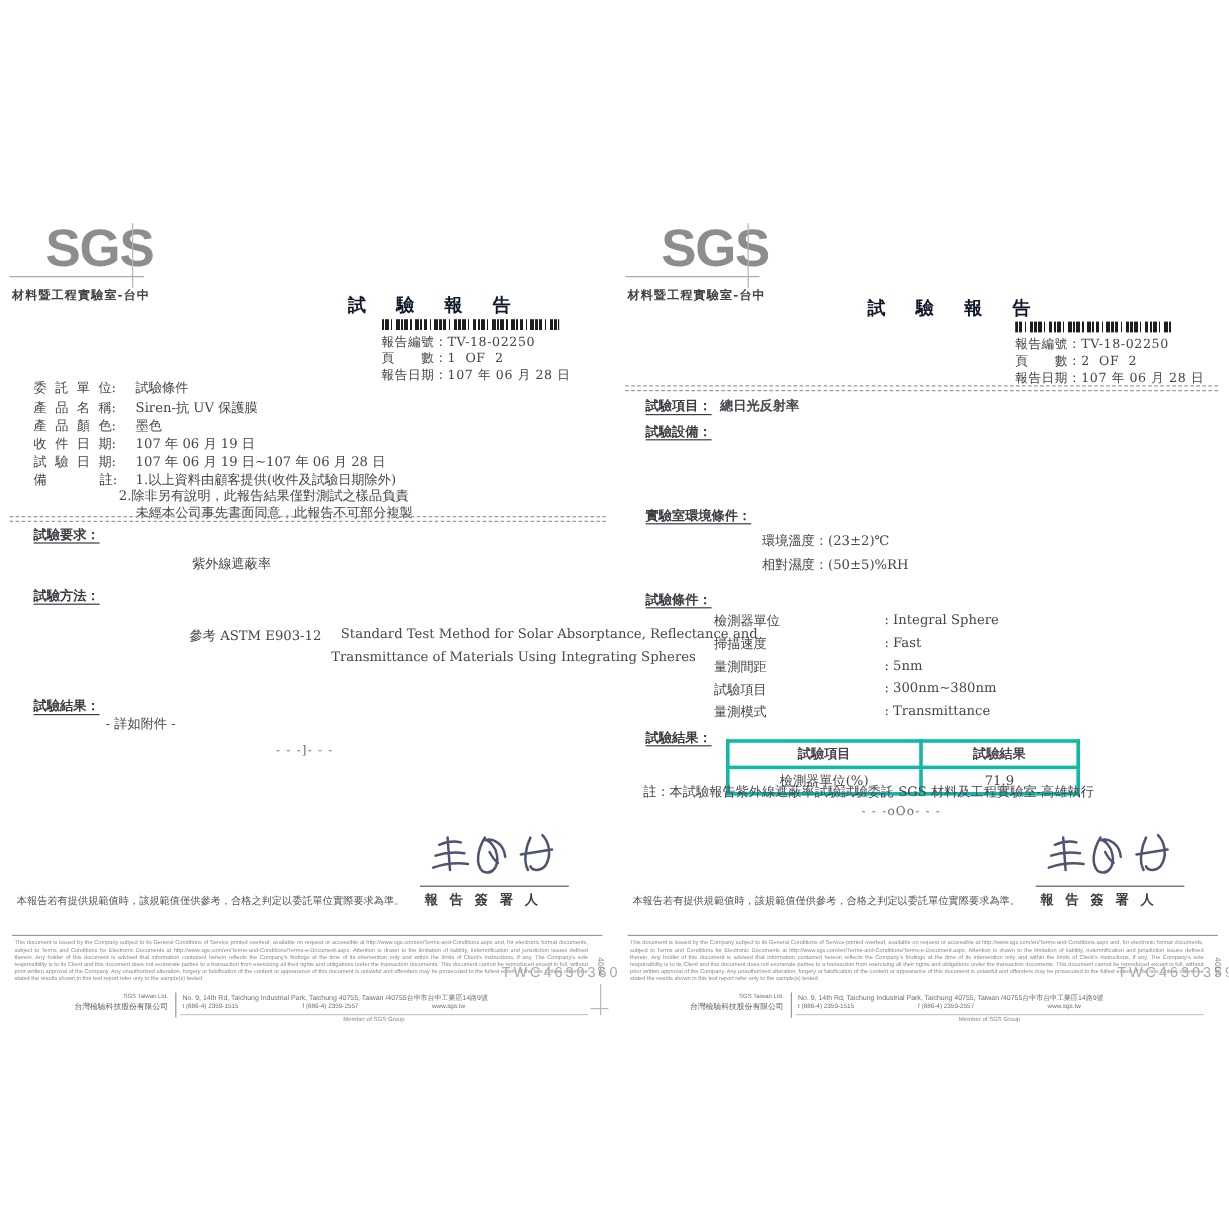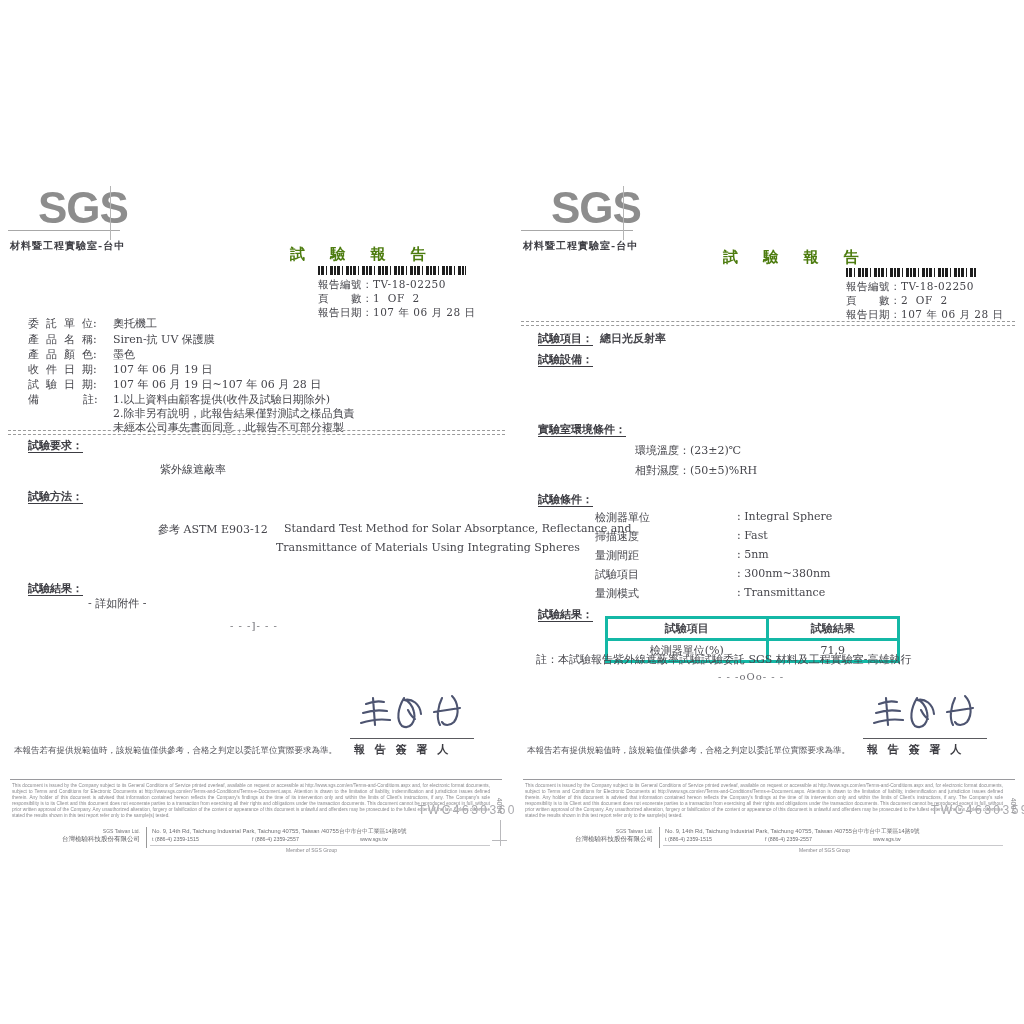--- a/index.html
+++ b/index.html
@@ -1,21 +1,21 @@
 <!DOCTYPE html>
 <html><head>
 <meta charset="utf-8">
 <style>
   html,body{margin:0;padding:0;background:#ffffff;}
   #canvas{position:relative;width:1024px;height:1024px;background:#ffffff;overflow:hidden;
           font-family:"DejaVu Serif","Liberation Serif",serif;color:#4a4a50;}
   .abs{position:absolute;}
   .logo{font-family:"Liberation Sans",sans-serif;font-weight:bold;font-size:44px;color:#8d8d8d;letter-spacing:-1px;line-height:1;}
   .lab{font-size:10px;font-weight:bold;letter-spacing:1px;color:#3f3f45;white-space:pre;}
-  .rtitle{font-size:15px;font-weight:bold;letter-spacing:10px;color:#4d7c0f;white-space:pre;}
+  .rtitle{font-size:15px;font-weight:bold;letter-spacing:10px;color:#0f172a;white-space:pre;}
   .hline{background:#a8a8a8;height:1px;}
   .vline{background:#b5b5b5;width:1px;}
   .barcode{height:9px;background:repeating-linear-gradient(90deg,#1e1e1e 0 2px,#ffffff 2px 3px,#1e1e1e 3px 6px,#ffffff 6px 8px,#1e1e1e 8px 9px,#ffffff 9px 12px,#1e1e1e 12px 15px,#ffffff 15px 16px);}
   .hdr{font-size:10.5px;letter-spacing:.5px;white-space:pre;color:#44444a;}
   .fl,.fv,.txt{font-size:11px;white-space:pre;color:#46464c;}
   .sec{font-size:11px;font-weight:bold;text-decoration:underline;text-underline-offset:3px;white-space:pre;color:#3c3c42;}
   .divider{height:3px;border-top:1px dashed #9b9b9b;border-bottom:1px dashed #9b9b9b;}
   .marker{font-size:10px;letter-spacing:1px;color:#6c6c72;white-space:pre;}
   .small-note{font-size:8.5px;white-space:pre;color:#55555b;}
   .signer{font-size:11px;font-weight:bold;letter-spacing:3px;white-space:pre;color:#3c3c42;}
@@ -47,32 +47,32 @@
     <div class="abs hline" style="left:8px;top:230px;width:112px;"></div>
     <div class="abs vline" style="left:110px;top:186px;height:54px;"></div>
     <div class="abs lab" style="left:10px;top:239px;">材料暨工程實驗室-台中</div>
     <div class="abs rtitle" style="left:290px;top:245px;">試 驗 報 告</div>
     <div class="abs barcode" style="left:318px;top:266px;width:148px;"></div>
     <div class="abs hdr" style="left:318px;top:278px;">報告編號：TV-18-02250</div>
     <div class="abs hdr" style="left:318px;top:292px;">頁　　數：1  OF  2</div>
     <div class="abs hdr" style="left:318px;top:306px;">報告日期：107 年 06 月 28 日</div>
 
     <div class="abs fl" style="left:28px;top:316px;">委  託  單  位:</div>
-    <div class="abs fv" style="left:113px;top:316px;">奧托機工</div>
+    <div class="abs fv" style="left:113px;top:316px;">試驗條件</div>
     <div class="abs fl" style="left:28px;top:332px;">產  品  名  稱:</div>
     <div class="abs fv" style="left:113px;top:332px;">Siren-抗 UV 保護膜</div>
     <div class="abs fl" style="left:28px;top:347px;">產  品  顏  色:</div>
     <div class="abs fv" style="left:113px;top:347px;">墨色</div>
     <div class="abs fl" style="left:28px;top:362px;">收  件  日  期:</div>
     <div class="abs fv" style="left:113px;top:362px;">107 年 06 月 19 日</div>
     <div class="abs fl" style="left:28px;top:377px;">試  驗  日  期:</div>
     <div class="abs fv" style="left:113px;top:377px;">107 年 06 月 19 日~107 年 06 月 28 日</div>
     <div class="abs fl" style="left:28px;top:392px;">備　　　　註:</div>
     <div class="abs fv" style="left:113px;top:392px;">1.以上資料由顧客提供(收件及試驗日期除外)</div>
-    <div class="abs fv" style="left:113px;top:406px;">2.除非另有說明，此報告結果僅對測試之樣品負責</div>
+    <div class="abs fv" style="left:99px;top:406px;">2.除非另有說明，此報告結果僅對測試之樣品負責</div>
     <div class="abs fv" style="left:113px;top:420px;">未經本公司事先書面同意，此報告不可部分複製</div>
 
     <div class="abs divider" style="left:8px;top:430px;width:497px;"></div>
 
     <div class="abs sec" style="left:28px;top:438px;">試驗要求：</div>
     <div class="abs txt" style="left:160px;top:462px;">紫外線遮蔽率</div>
     <div class="abs sec" style="left:28px;top:489px;">試驗方法：</div>
     <div class="abs txt" style="left:158px;top:522px;">參考 ASTM E903-12</div>
     <div class="abs txt" style="left:284px;top:522px;">Standard Test Method for Solar Absorptance, Reflectance and</div>
     <div class="abs txt" style="left:276px;top:541px;">Transmittance of Materials Using Integrating Spheres</div>

